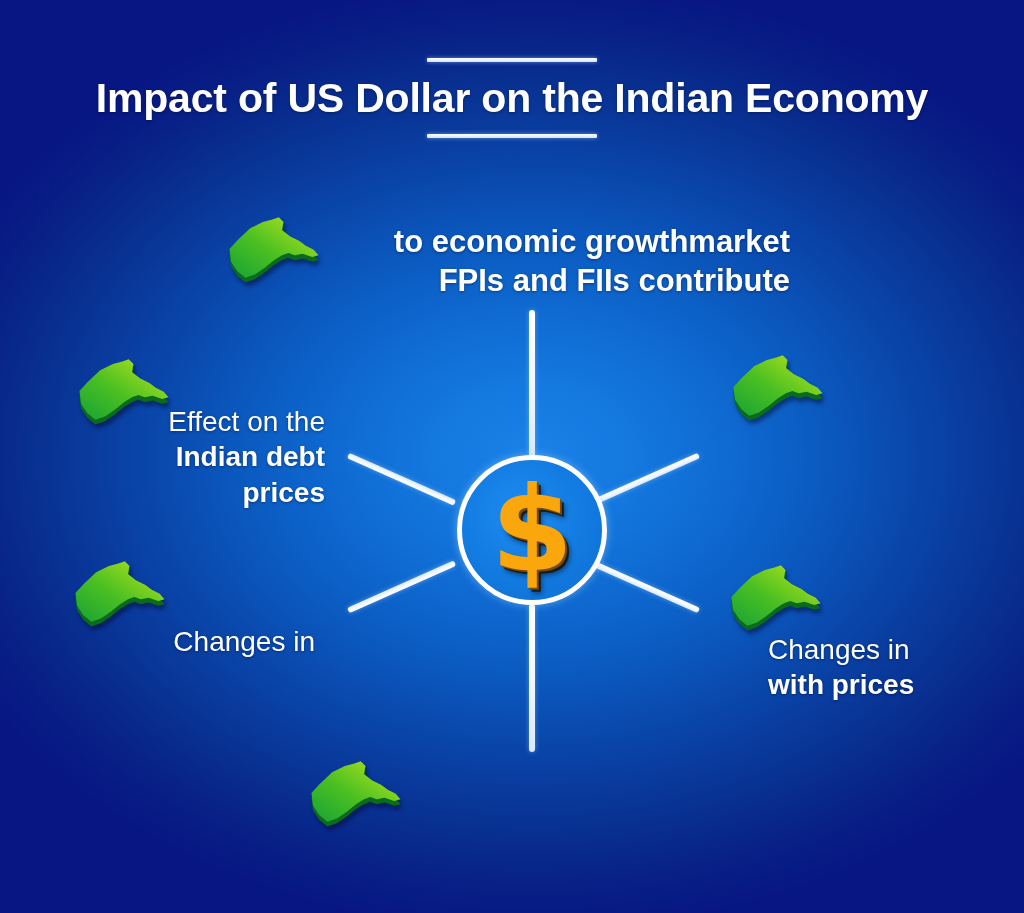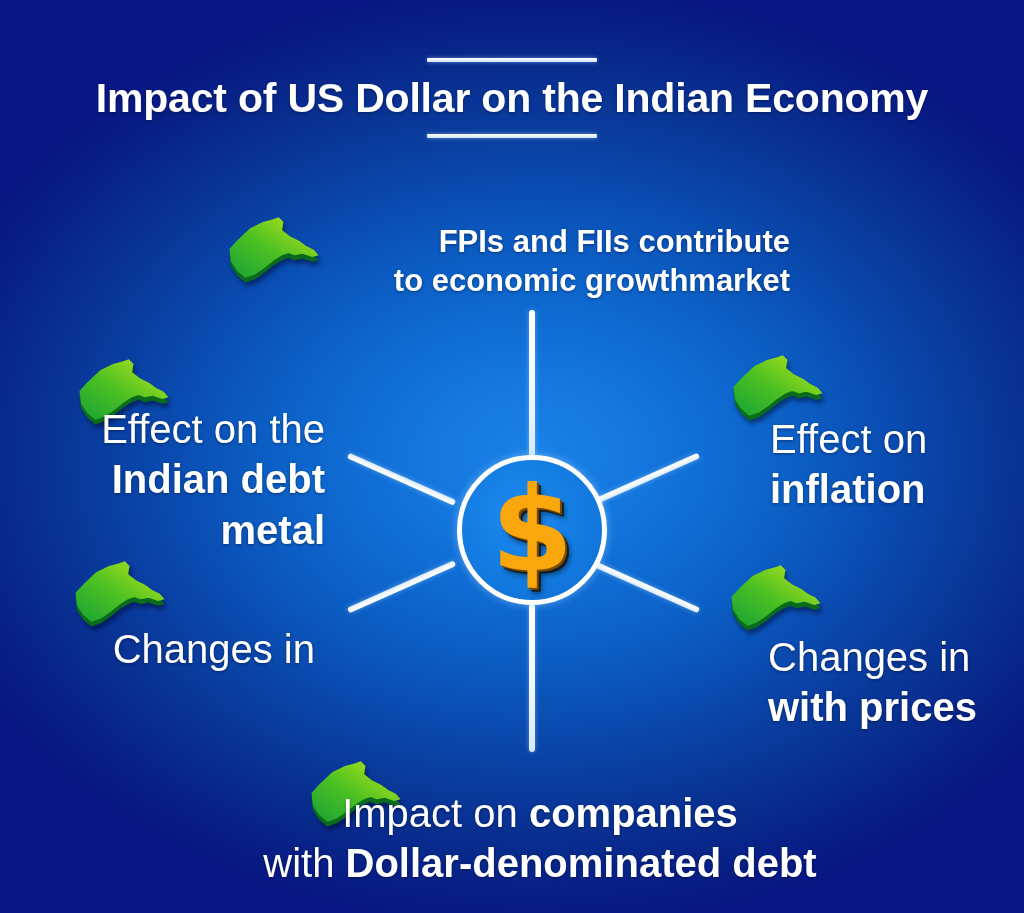--- a/index.html
+++ b/index.html
@@ -105,21 +105,21 @@
     width: 96px;
     height: 70px;
     filter: drop-shadow(2px 4px 2px rgba(0,0,30,0.45));
   }
   .map-icon svg { display: block; width: 100%; height: 100%; }
 
   
   .node-label {
     position: absolute;
     color: #ffffff;
-    font-size: 40px;
+    font-size: 28px;
     font-weight: 400;
     line-height: 1.26;
     text-shadow: 0 1px 3px rgba(0,0,20,0.4);
     white-space: nowrap;
   }
   .node-label b { font-weight: 700; }
   .node-label .ln { display: block; }
 
   .label-top    { top: 222px; left: 0;    width: 790px; font-size: 31px; font-weight: 700; text-align: right; }
   .label-left-1 { top: 404px; left: 0;    width: 325px; text-align: right; }
@@ -159,41 +159,41 @@
           <stop offset="0%" stop-color="#17a235"></stop>
           <stop offset="45%" stop-color="#4cc022"></stop>
           <stop offset="100%" stop-color="#c3e81c"></stop>
         </linearGradient>
       </defs>
       <path fill="#0b6b1c" d="M4,44 L14,33 L30,18 L46,10 L58,7 L66,4 L72,10 L70,20 L80,28 L92,34 L100,40 L110,45 L116,52 L108,54 L96,50 L86,52 L78,49 L70,52 L60,58 L48,68 L36,76 L24,80 L14,72 L6,60 Z" transform="translate(0,6)"></path>
       <path fill="url(#mg1)" d="M4,44 L14,33 L30,18 L46,10 L58,7 L66,4 L72,10 L70,20 L80,28 L92,34 L100,40 L110,45 L116,52 L108,54 L96,50 L86,52 L78,49 L70,52 L60,58 L48,68 L36,76 L24,80 L14,72 L6,60 Z"></path>
     </svg>
   </div>
   <div class="node-label label-top">
+    <span class="ln">to economic growthmarket</span>
     <span class="ln">FPIs and FIIs contribute</span>
-    <span class="ln">to economic growthmarket</span>
   </div>
 
   <div class="map-icon" style="left:76px; top:356px;">
     <svg viewBox="0 0 120 88" xmlns="http://www.w3.org/2000/svg" aria-hidden="true">
       <defs>
         <linearGradient id="mg2" x1="0" y1="1" x2="1" y2="0">
           <stop offset="0%" stop-color="#17a235"></stop>
           <stop offset="45%" stop-color="#4cc022"></stop>
           <stop offset="100%" stop-color="#c3e81c"></stop>
         </linearGradient>
       </defs>
       <path fill="#0b6b1c" d="M4,44 L14,33 L30,18 L46,10 L58,7 L66,4 L72,10 L70,20 L80,28 L92,34 L100,40 L110,45 L116,52 L108,54 L96,50 L86,52 L78,49 L70,52 L60,58 L48,68 L36,76 L24,80 L14,72 L6,60 Z" transform="translate(0,6)"></path>
       <path fill="url(#mg2)" d="M4,44 L14,33 L30,18 L46,10 L58,7 L66,4 L72,10 L70,20 L80,28 L92,34 L100,40 L110,45 L116,52 L108,54 L96,50 L86,52 L78,49 L70,52 L60,58 L48,68 L36,76 L24,80 L14,72 L6,60 Z"></path>
     </svg>
   </div>
   <div class="node-label label-left-1">
     <span class="ln">Effect on the</span>
     <span class="ln"><b>Indian debt</b></span>
-    <span class="ln"><b>metal</b></span>
+    <span class="ln"><b>prices</b></span>
   </div>
 
   <div class="map-icon" style="left:72px; top:558px;">
     <svg viewBox="0 0 120 88" xmlns="http://www.w3.org/2000/svg" aria-hidden="true">
       <defs>
         <linearGradient id="mg3" x1="0" y1="1" x2="1" y2="0">
           <stop offset="0%" stop-color="#17a235"></stop>
           <stop offset="45%" stop-color="#4cc022"></stop>
           <stop offset="100%" stop-color="#c3e81c"></stop>
         </linearGradient>
@@ -211,24 +211,20 @@
       <defs>
         <linearGradient id="mg4" x1="0" y1="1" x2="1" y2="0">
           <stop offset="0%" stop-color="#17a235"></stop>
           <stop offset="45%" stop-color="#4cc022"></stop>
           <stop offset="100%" stop-color="#c3e81c"></stop>
         </linearGradient>
       </defs>
       <path fill="#0b6b1c" d="M4,44 L14,33 L30,18 L46,10 L58,7 L66,4 L72,10 L70,20 L80,28 L92,34 L100,40 L110,45 L116,52 L108,54 L96,50 L86,52 L78,49 L70,52 L60,58 L48,68 L36,76 L24,80 L14,72 L6,60 Z" transform="translate(0,6)"></path>
       <path fill="url(#mg4)" d="M4,44 L14,33 L30,18 L46,10 L58,7 L66,4 L72,10 L70,20 L80,28 L92,34 L100,40 L110,45 L116,52 L108,54 L96,50 L86,52 L78,49 L70,52 L60,58 L48,68 L36,76 L24,80 L14,72 L6,60 Z"></path>
     </svg>
-  </div>
-  <div class="node-label label-right-1">
-    <span class="ln">Effect on</span>
-    <span class="ln"><b>inflation</b></span>
   </div>
 
   <div class="map-icon" style="left:728px; top:562px;">
     <svg viewBox="0 0 120 88" xmlns="http://www.w3.org/2000/svg" aria-hidden="true">
       <defs>
         <linearGradient id="mg5" x1="0" y1="1" x2="1" y2="0">
           <stop offset="0%" stop-color="#17a235"></stop>
           <stop offset="45%" stop-color="#4cc022"></stop>
           <stop offset="100%" stop-color="#c3e81c"></stop>
         </linearGradient>
@@ -248,18 +244,14 @@
         <linearGradient id="mg6" x1="0" y1="1" x2="1" y2="0">
           <stop offset="0%" stop-color="#17a235"></stop>
           <stop offset="45%" stop-color="#4cc022"></stop>
           <stop offset="100%" stop-color="#c3e81c"></stop>
         </linearGradient>
       </defs>
       <path fill="#0b6b1c" d="M4,44 L14,33 L30,18 L46,10 L58,7 L66,4 L72,10 L70,20 L80,28 L92,34 L100,40 L110,45 L116,52 L108,54 L96,50 L86,52 L78,49 L70,52 L60,58 L48,68 L36,76 L24,80 L14,72 L6,60 Z" transform="translate(0,6)"></path>
       <path fill="url(#mg6)" d="M4,44 L14,33 L30,18 L46,10 L58,7 L66,4 L72,10 L70,20 L80,28 L92,34 L100,40 L110,45 L116,52 L108,54 L96,50 L86,52 L78,49 L70,52 L60,58 L48,68 L36,76 L24,80 L14,72 L6,60 Z"></path>
     </svg>
   </div>
-  <div class="node-label label-bottom">
-    <span class="ln"><span>Impact on </span><b>companies</b></span>
-    <span class="ln"><span>with </span><b>Dollar-denominated debt</b></span>
-  </div>
 
 </div>
 
 </body></html>

